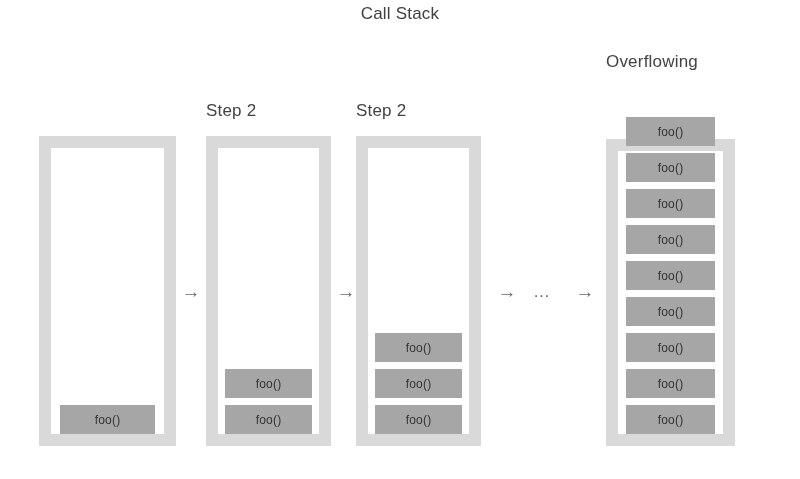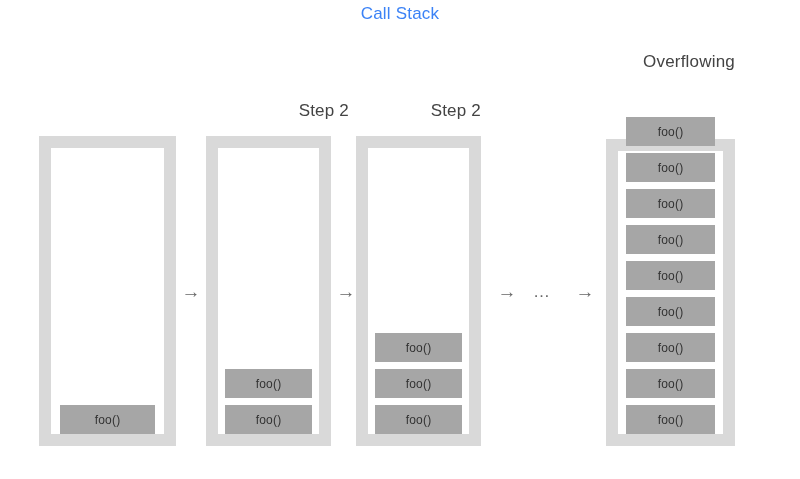--- a/index.html
+++ b/index.html
@@ -23,35 +23,35 @@
     height: 479px;
   }
 
   .chart-title {
     position: absolute;
     left: 0;
     top: 4px;
     width: 800px;
     text-align: center;
     font-size: 17px;
-    color: #3b82f6;
+    color: #404040;
     letter-spacing: 0.2px;
   }
 
   .column {
     position: absolute;
     top: 0;
     height: 479px;
   }
 
   .col-label {
     position: absolute;
     top: 0;
     width: 100%;
-    text-align: right;
+    text-align: left;
     font-size: 17px;
     color: #434343;
     letter-spacing: 0.2px;
   }
 
   
   .stack-frame {
     position: absolute;
     background: #d9d9d9;
     box-sizing: border-box;

